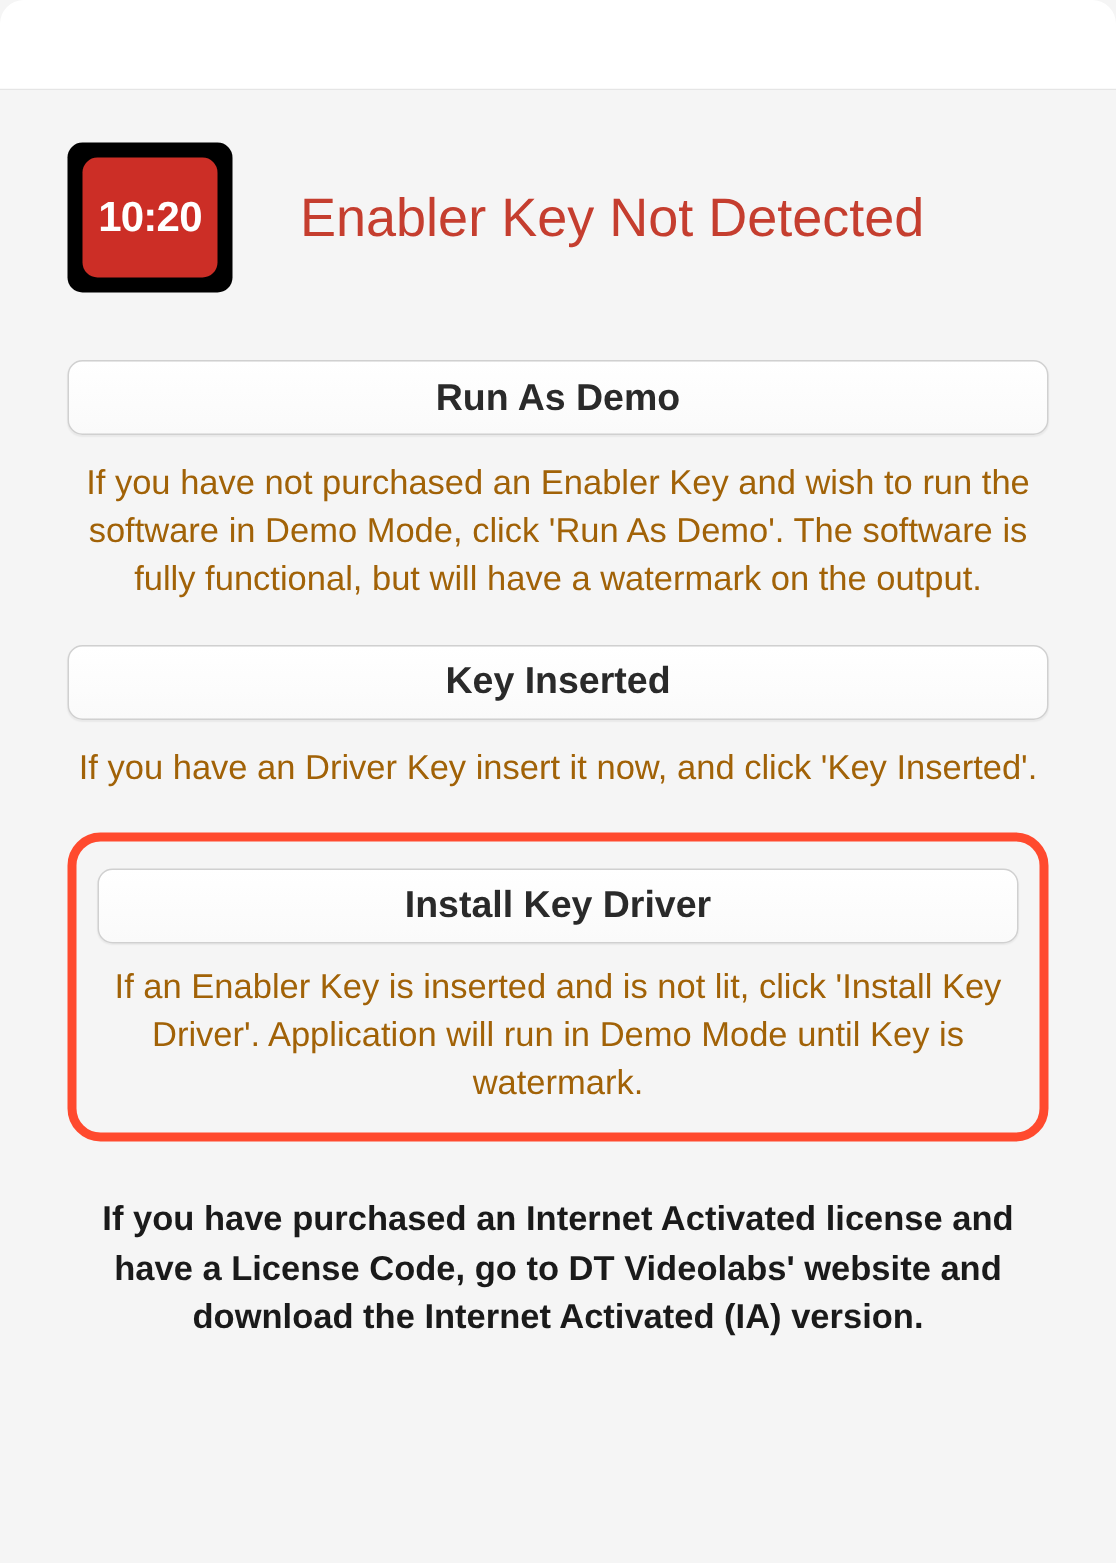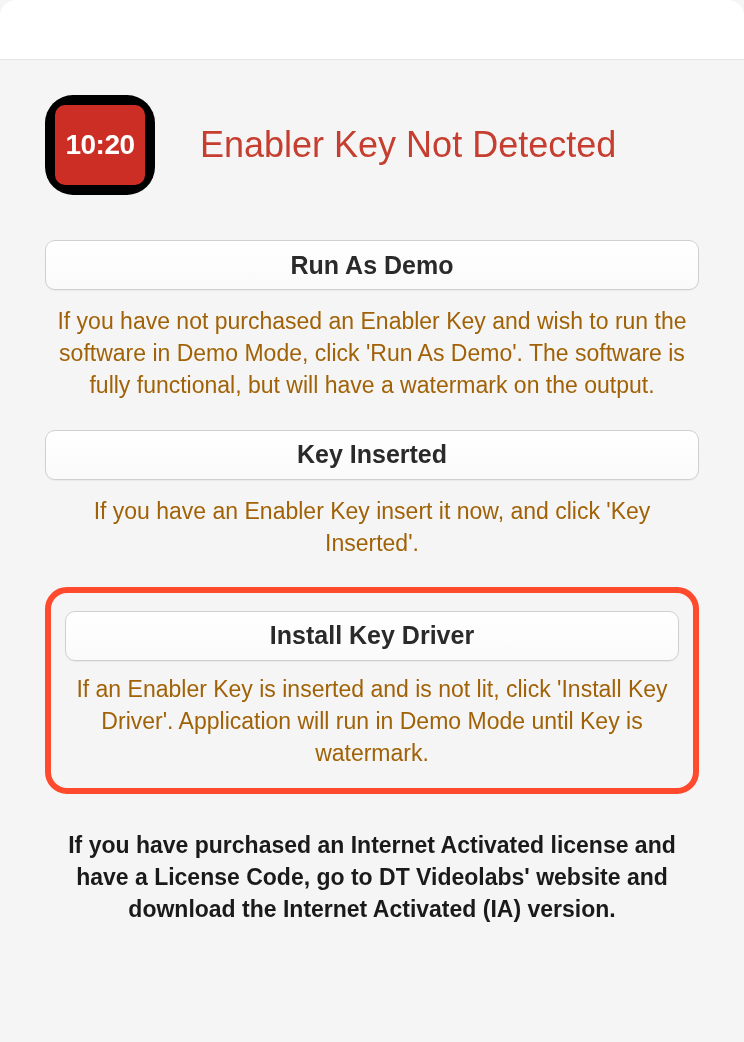--- a/index.html
+++ b/index.html
@@ -39,21 +39,21 @@
       display: flex;
       align-items: center;
       gap: 45px;
       margin-bottom: 45px;
     }
     
     .app-icon {
       width: 110px;
       height: 100px;
       background: #000000;
-      border-radius: 28px;
+      border-radius: 10px;
       display: flex;
       align-items: center;
       justify-content: center;
       padding: 10px;
     }
     
     .app-icon-inner {
       width: 90px;
       height: 80px;
       background: #cc2e26;
@@ -145,21 +145,21 @@
       <h1 class="title">Enabler Key Not Detected</h1>
     </div>
 
     <div class="section">
       <button class="button">Run As Demo</button>
       <p class="description">If you have not purchased an Enabler Key and wish to run the software in Demo Mode, click 'Run As Demo'. The software is fully functional, but will have a watermark on the output.</p>
     </div>
 
     <div class="section">
       <button class="button">Key Inserted</button>
-      <p class="description">If you have an Enabler Key insert it now, and click 'Key Inserted'.</p>
+      <p class="description">If you have an Driver Key insert it now, and click 'Key Inserted'.</p>
     </div>
 
     <div class="highlighted-section">
       <button class="button">Install Key Driver</button>
       <p class="description">If an Enabler Key is inserted and is not lit, click 'Install Key Driver'.  Application will run in Demo Mode until Key is watermark.</p>
     </div>
 
     <p class="footer-text">If you have purchased an Internet Activated license and have a License Code, go to DT Videolabs' website and download the Internet Activated (IA) version.</p>
 
   </div>

